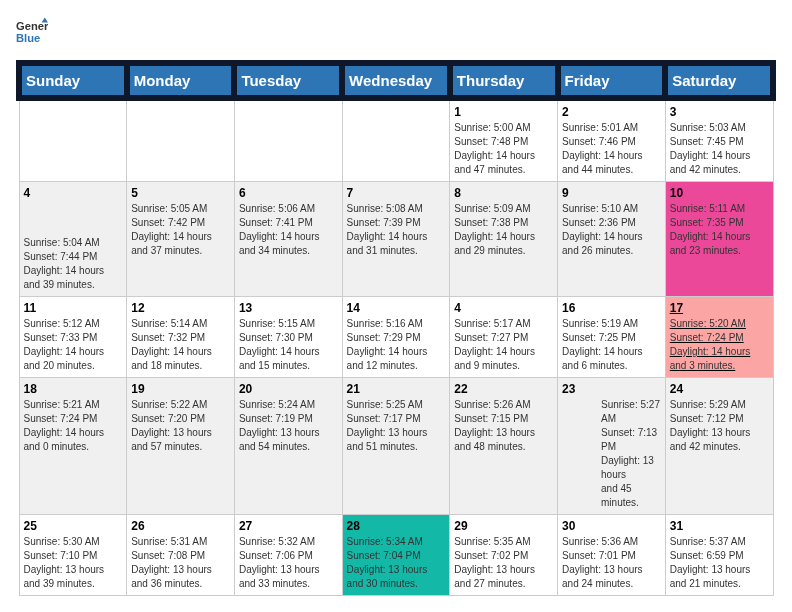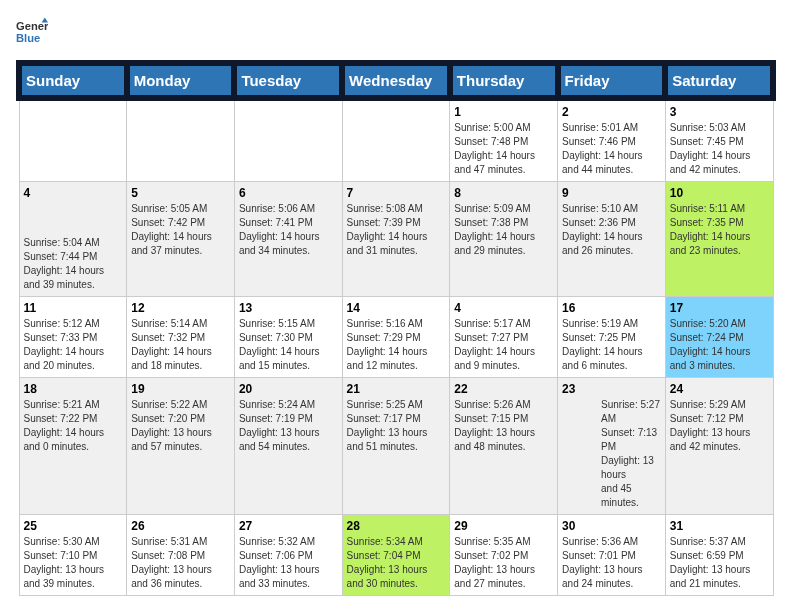--- a/index.html
+++ b/index.html
@@ -181,21 +181,21 @@
 Daylight: 14 hours
 and 29 minutes.</div>
         </td>
         <td style="background: rgb(240, 240, 240);">
           <span class="day-number">9</span>
           <div class="day-info" style="white-space: pre-line;">Sunrise: 5:10 AM
 Sunset: 2:36 PM
 Daylight: 14 hours
 and 26 minutes.</div>
         </td>
-        <td style="background: #bef264;">
+        <td style="background: #ec4899;">
           <span class="day-number">10</span>
           <div class="day-info" style="white-space: pre-line;">Sunrise: 5:11 AM
 Sunset: 7:35 PM
 Daylight: 14 hours
 and 23 minutes.</div>
         </td>
       </tr>
       <tr>
         <td style="background: rgb(255, 255, 255);">
           <span class="day-number">11</span>
@@ -232,33 +232,33 @@
 Daylight: 14 hours
 and 9 minutes.</div>
         </td>
         <td style="background: rgb(255, 255, 255); margin-left: 16px;">
           <span class="day-number">16</span>
           <div class="day-info" style="white-space: pre-line;">Sunrise: 5:19 AM
 Sunset: 7:25 PM
 Daylight: 14 hours
 and 6 minutes.</div>
         </td>
-        <td style="background: #7dd3fc;">
+        <td style="background: #fca5a5; text-decoration: underline;">
           <span class="day-number">17</span>
           <div class="day-info" style="white-space: pre-line;">Sunrise: 5:20 AM
 Sunset: 7:24 PM
 Daylight: 14 hours
 and 3 minutes.</div>
         </td>
       </tr>
       <tr>
         <td style="background: rgb(240, 240, 240);">
           <span class="day-number">18</span>
           <div class="day-info" style="white-space: pre-line;">Sunrise: 5:21 AM
-Sunset: 7:22 PM
+Sunset: 7:24 PM
 Daylight: 14 hours
 and 0 minutes.</div>
         </td>
         <td style="background: rgb(240, 240, 240);">
           <span class="day-number">19</span>
           <div class="day-info" style="white-space: pre-line;">Sunrise: 5:22 AM
 Sunset: 7:20 PM
 Daylight: 13 hours
 and 57 minutes.</div>
         </td>
@@ -313,21 +313,21 @@
 Daylight: 13 hours
 and 36 minutes.</div>
         </td>
         <td style="background: rgb(255, 255, 255);">
           <span class="day-number">27</span>
           <div class="day-info" style="white-space: pre-line;">Sunrise: 5:32 AM
 Sunset: 7:06 PM
 Daylight: 13 hours
 and 33 minutes.</div>
         </td>
-        <td style="background: #bef264; margin-top: 44px;">
+        <td style="background: #14b8a6; margin-top: 44px;">
           <span class="day-number">28</span>
           <div class="day-info" style="white-space: pre-line;">Sunrise: 5:34 AM
 Sunset: 7:04 PM
 Daylight: 13 hours
 and 30 minutes.</div>
         </td>
         <td style="background: rgb(255, 255, 255);">
           <span class="day-number">29</span>
           <div class="day-info" style="white-space: pre-line;">Sunrise: 5:35 AM
 Sunset: 7:02 PM

